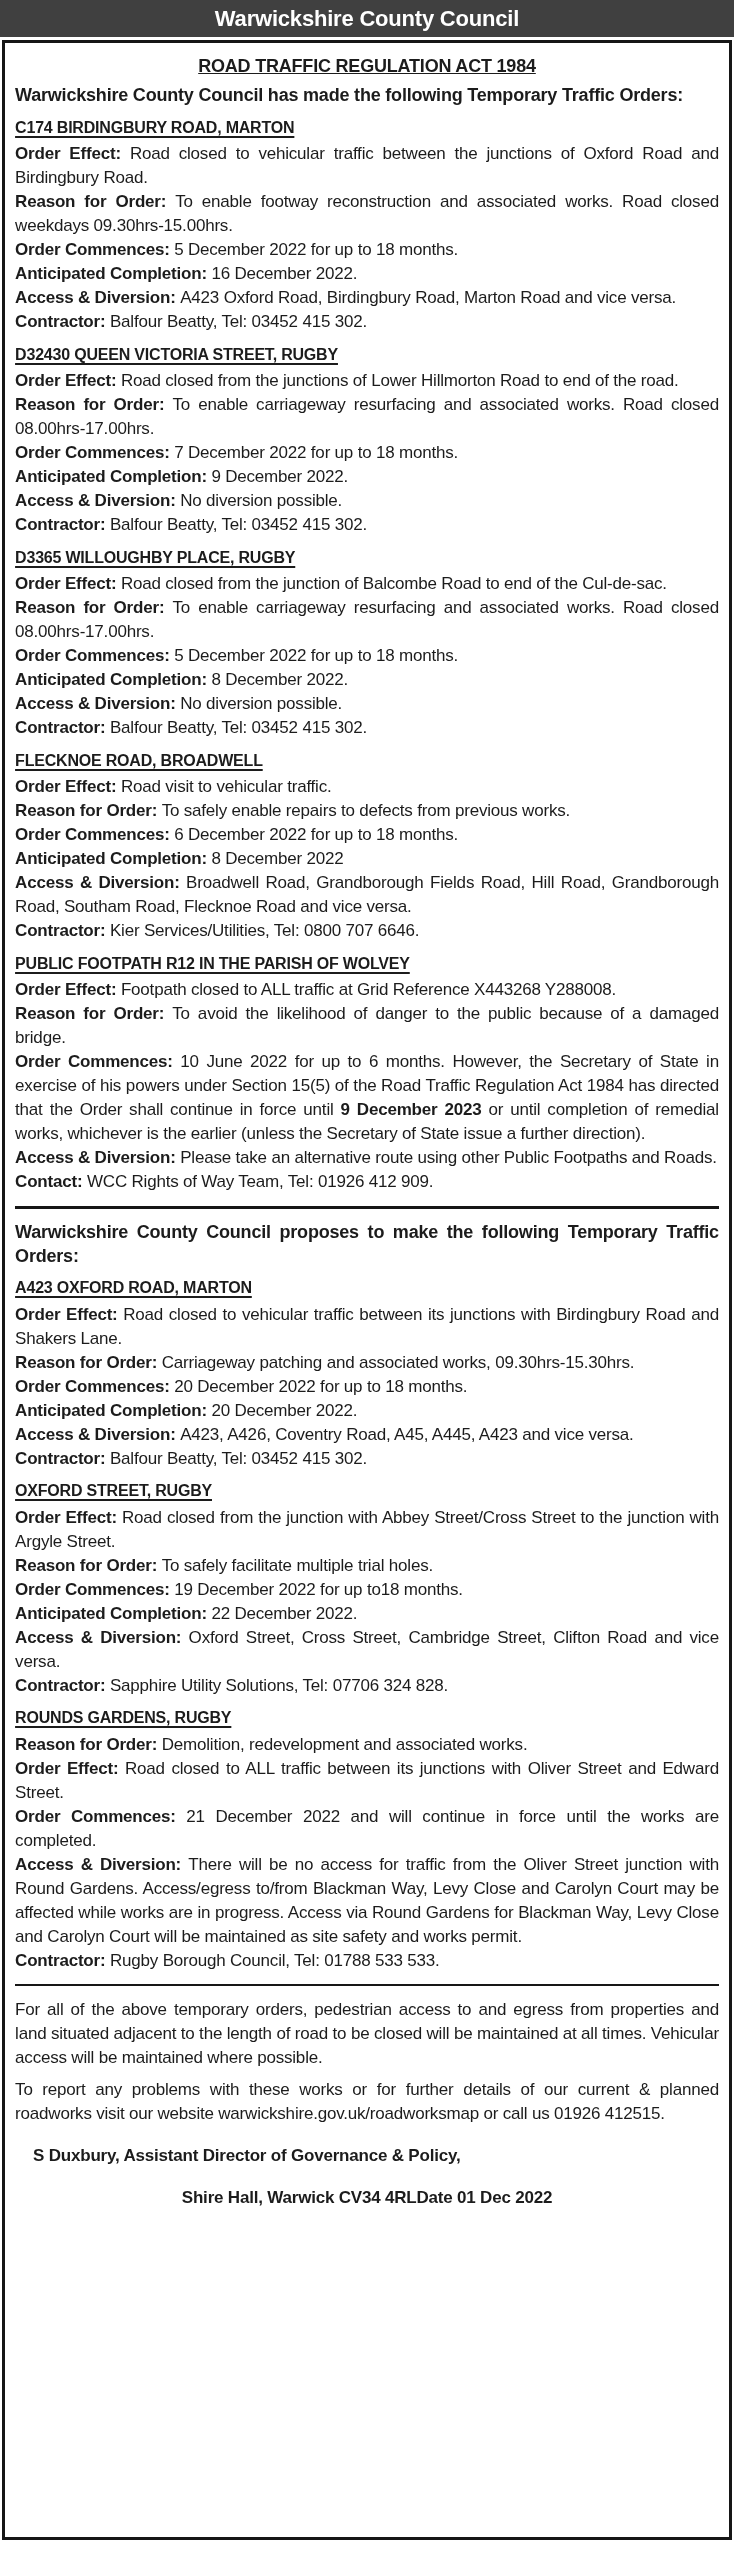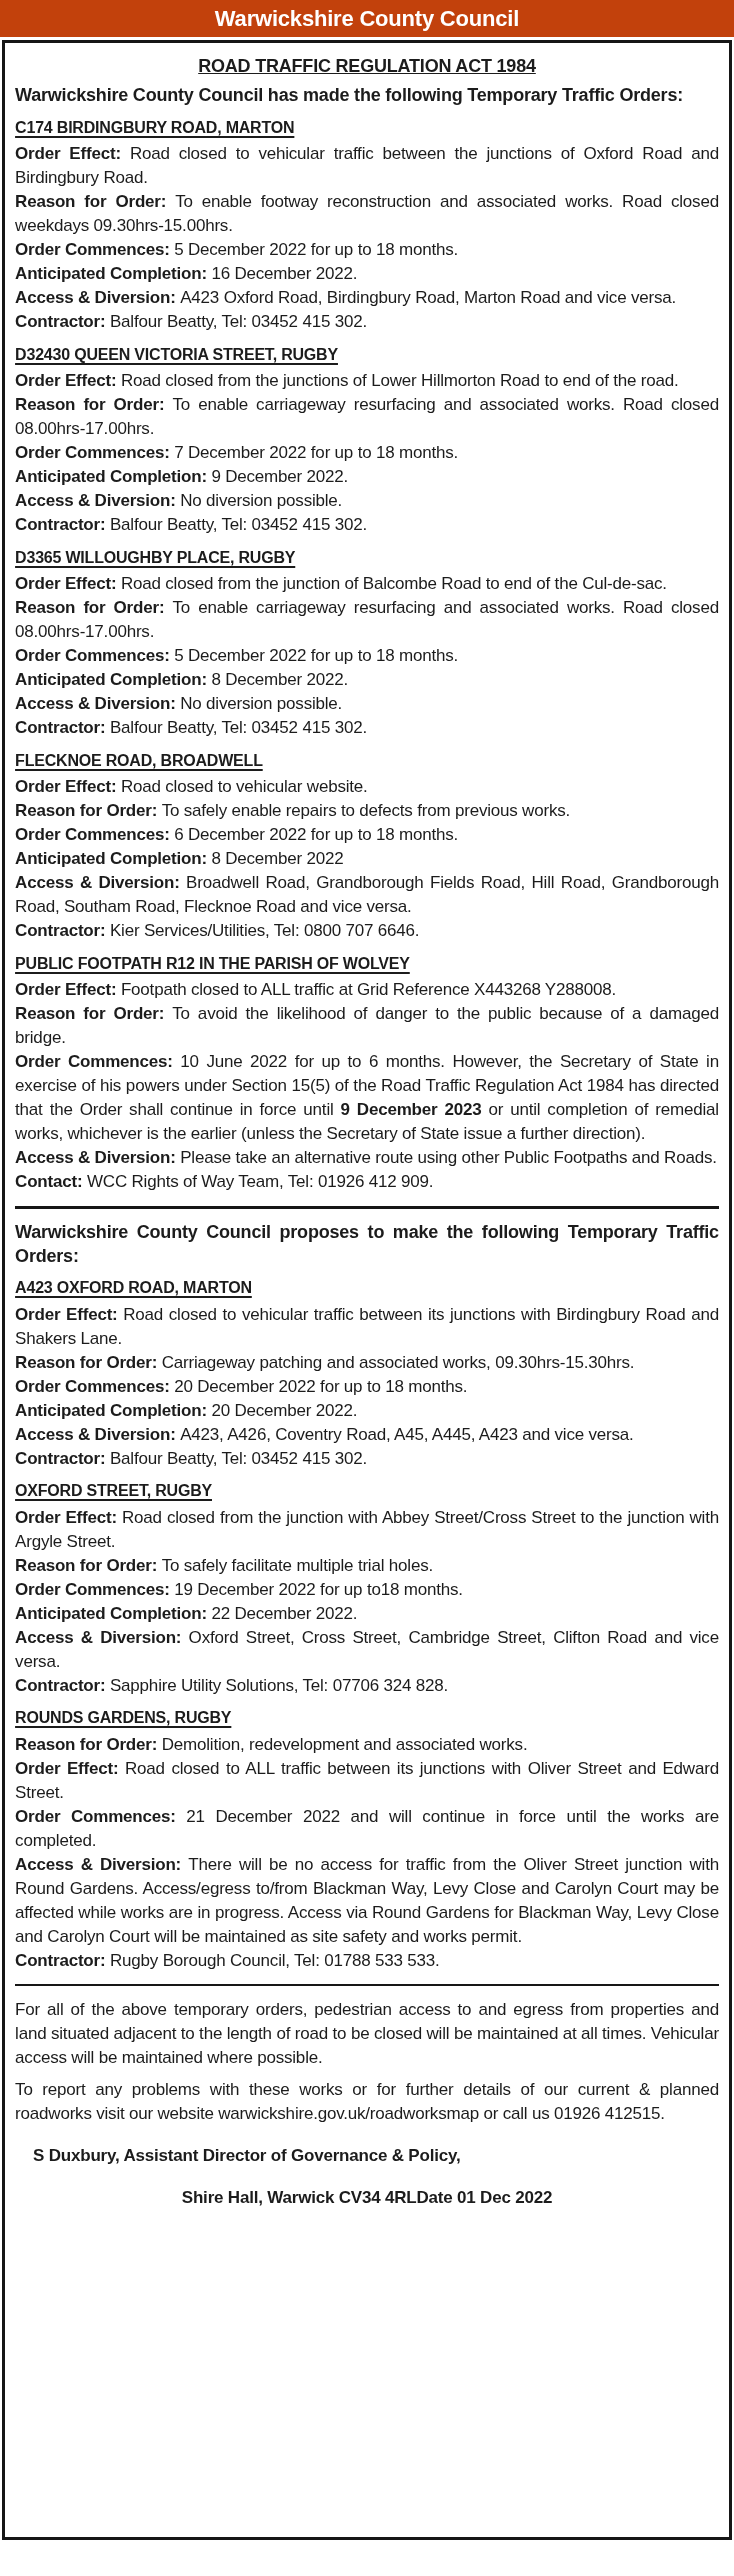--- a/index.html
+++ b/index.html
@@ -7,21 +7,21 @@
     padding: 0;
     background: #ffffff;
     width: 734px;
   }
   body {
     font-family: "Liberation Sans", "DejaVu Sans", sans-serif;
     color: #1c1c1c;
     letter-spacing: -0.2px;
   }
   .header-bar {
-    background: #c2410c;
+    background: #404040;
     height: 37px;
     display: flex;
     align-items: center;
     justify-content: center;
   }
   .header-bar .council-title {
     color: #ffffff;
     font-weight: bold;
     font-size: 22px;
     line-height: 1;
@@ -136,21 +136,21 @@
         <h3 class="order-heading">D3365 WILLOUGHBY PLACE, RUGBY</h3>
         <p class="field"><span class="label">Order Effect: </span><span>Road closed from the junction of Balcombe Road to end of the Cul-de-sac.</span></p>
         <p class="field"><span class="label">Reason for Order: </span><span>To enable carriageway resurfacing and associated works. Road closed 08.00hrs-17.00hrs.</span></p>
         <p class="field"><span class="label">Order Commences: </span><span>5 December 2022 for up to 18 months.</span></p>
         <p class="field"><span class="label">Anticipated Completion: </span><span>8 December 2022.</span></p>
         <p class="field"><span class="label">Access &amp; Diversion: </span><span>No diversion possible.</span></p>
         <p class="field"><span class="label">Contractor: </span><span>Balfour Beatty, Tel: 03452 415 302.</span></p>
       </section>
       <section class="order">
         <h3 class="order-heading">FLECKNOE ROAD, BROADWELL</h3>
-        <p class="field"><span class="label">Order Effect: </span><span>Road closed to vehicular website.</span></p>
+        <p class="field"><span class="label">Order Effect: </span><span>Road visit to vehicular traffic.</span></p>
         <p class="field"><span class="label">Reason for Order: </span><span>To safely enable repairs to defects from previous works.</span></p>
         <p class="field"><span class="label">Order Commences: </span><span>6 December 2022 for up to 18 months.</span></p>
         <p class="field"><span class="label">Anticipated Completion: </span><span>8 December 2022</span></p>
         <p class="field"><span class="label">Access &amp; Diversion: </span><span>Broadwell Road, Grandborough Fields Road, Hill Road, Grandborough Road, Southam Road, Flecknoe Road and vice versa.</span></p>
         <p class="field"><span class="label">Contractor: </span><span>Kier Services/Utilities, Tel: 0800 707 6646.</span></p>
       </section>
       <section class="order">
         <h3 class="order-heading">PUBLIC FOOTPATH R12 IN THE PARISH OF WOLVEY</h3>
         <p class="field"><span class="label">Order Effect: </span><span>Footpath closed to ALL traffic at Grid Reference X443268 Y288008.</span></p>
         <p class="field"><span class="label">Reason for Order: </span><span>To avoid the likelihood of danger to the public because of a damaged bridge.</span></p>

